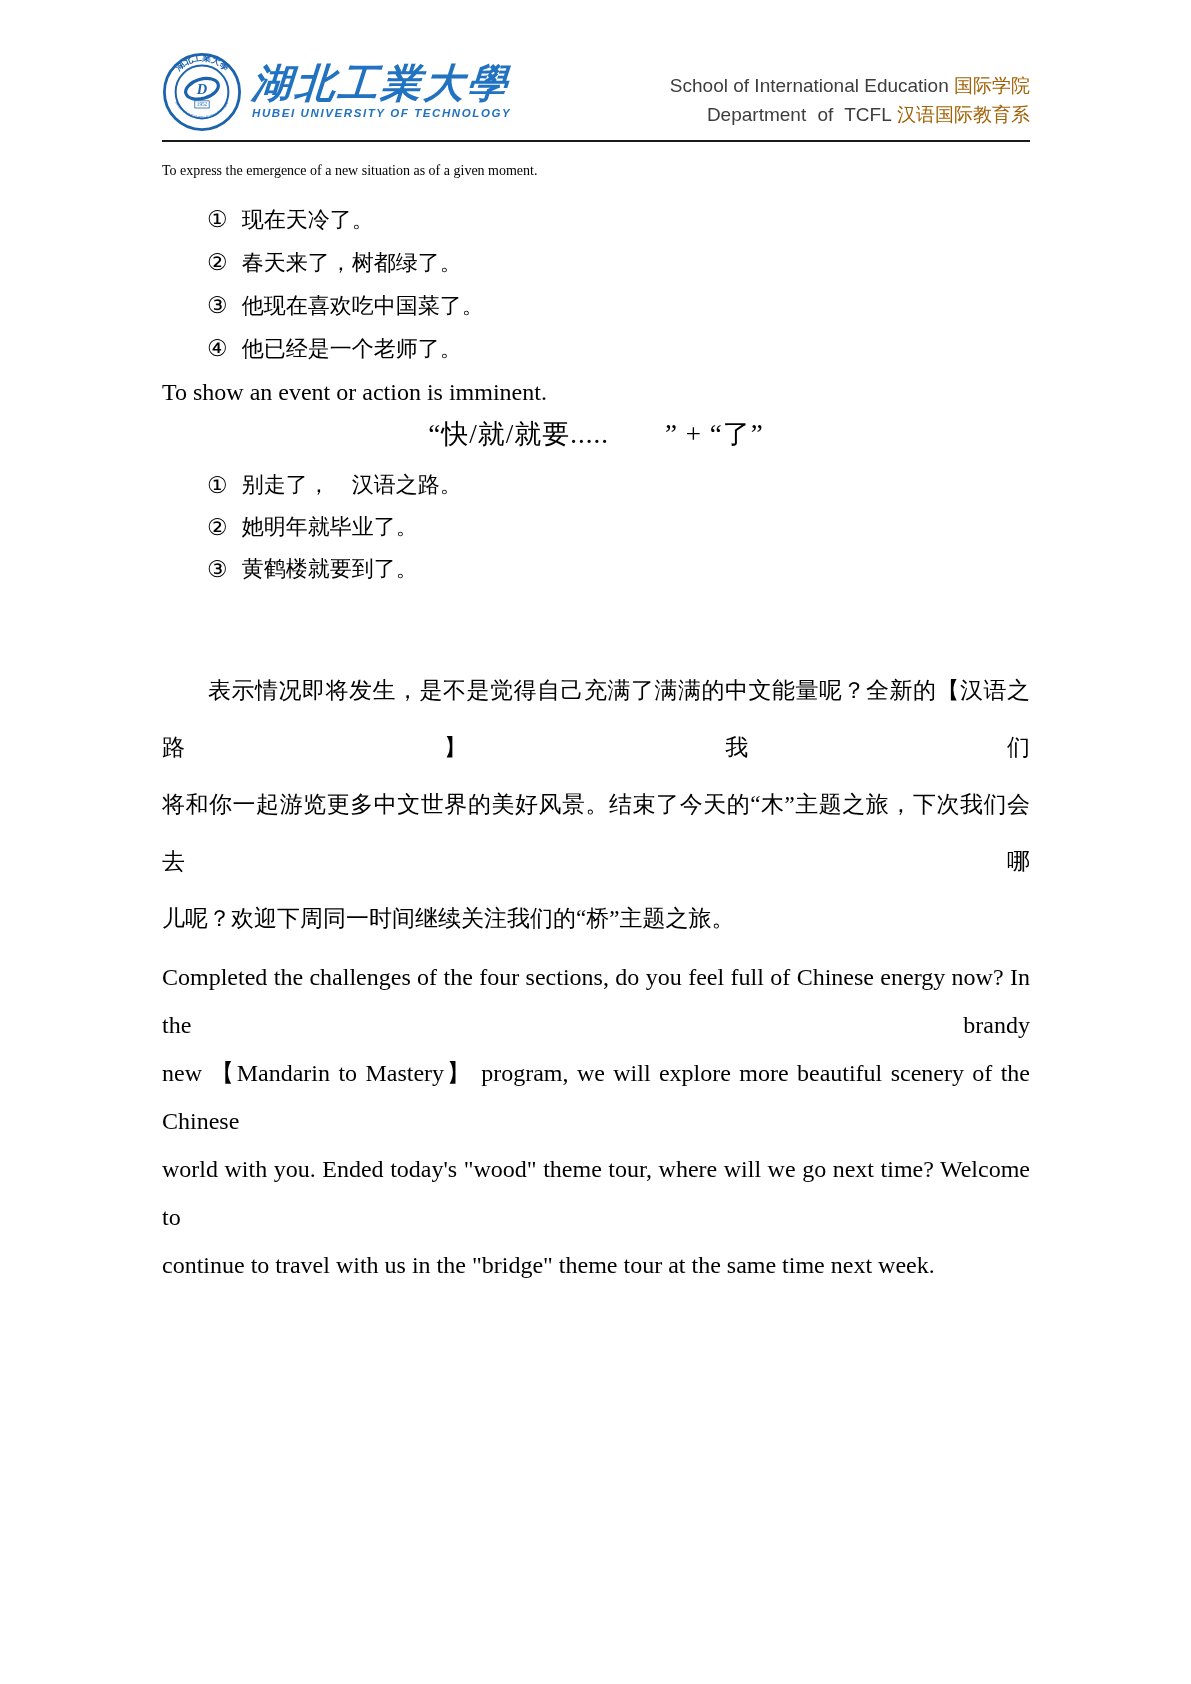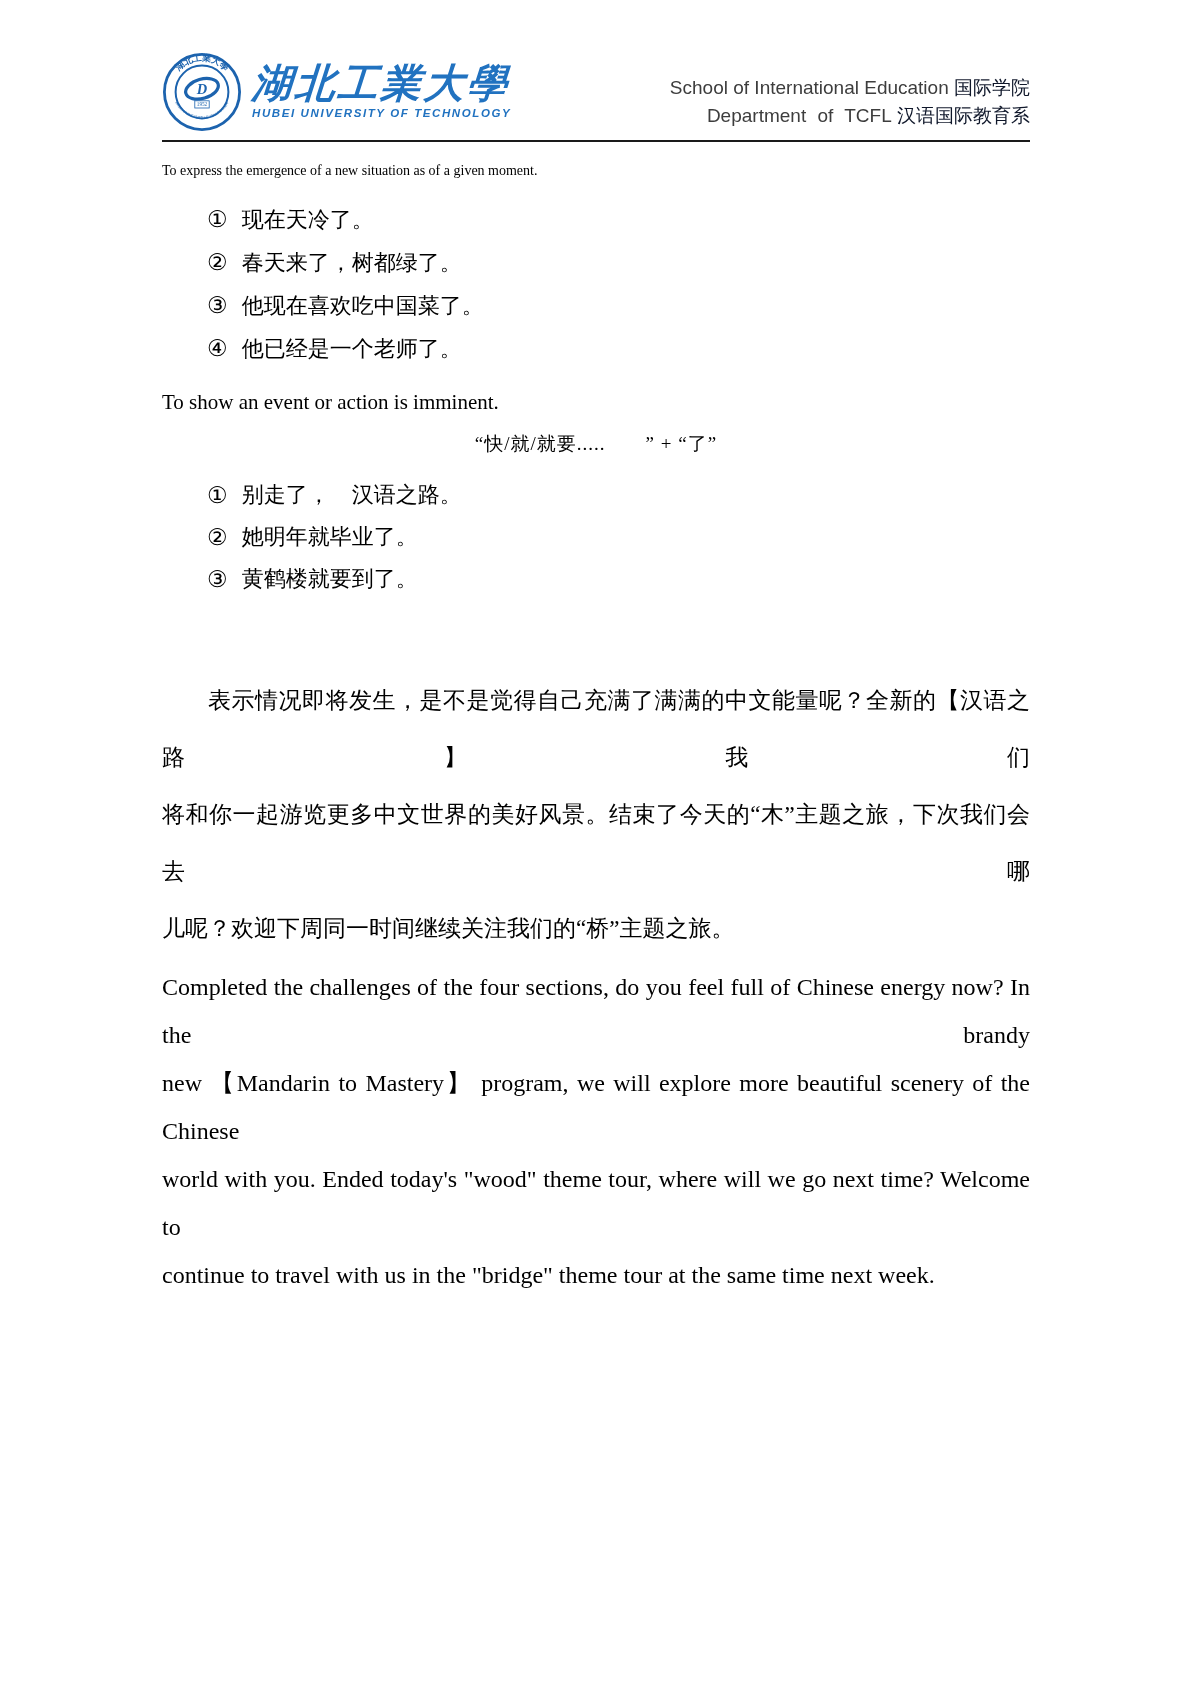--- a/index.html
+++ b/index.html
@@ -25,35 +25,35 @@
   }
   .uni-en{
     margin-top:4px;font-size:11.5px;font-weight:bold;font-style:italic;
     color:#2172c0;letter-spacing:1.6px;
     font-family:"Liberation Sans","DejaVu Sans",sans-serif;white-space:nowrap;
   }
   .header-right{
     text-align:right;font-family:"Liberation Sans","DejaVu Sans",sans-serif;
     font-size:19px;line-height:28px;color:#3d3d3d;padding-bottom:2px;white-space:nowrap;
   }
-  .header-right .cn{color:#0f172a;font-family:Liberation Serif, serif;}
+  .header-right .cn{color:#a16207;font-family:Liberation Mono, monospace;}
   .dept-en{word-spacing:6px;text-align:center;}
 
   
   .intro{margin-top:14px;font-size:14px;line-height:30px;}
   .ex-list{margin-top:12px;}
   .ex-item{
     height:43px;display:flex;align-items:center;padding-left:45px;
     font-size:22px;
   }
   .ex-item .num{margin-right:14px;font-size:23px;}
   .section-cn{margin-top:6px;font-size:22px;line-height:36px;}
-  .section-en{margin-top:16px;font-size:21px;line-height:32px;}
+  .section-en{margin-top:6px;font-size:24px;line-height:32px;}
   .formula{
-    margin-top:8px;text-align:center;font-size:19px;line-height:36px;
+    margin-top:8px;text-align:center;font-size:27px;line-height:36px;
     letter-spacing:1px;
   }
   .ex-list.second .ex-item{height:42px;}
   .closing-cn{margin-top:72px;font-size:23px;}
   .closing-cn .jline{line-height:57px;}
   .closing-en{margin-top:6px;font-size:24px;}
   .closing-en .jline{line-height:48px;}
   .jline{text-align:justify;text-align-last:justify;}
   .jline.last{text-align:left;text-align-last:left;}
   .jline.indent{text-indent:2em;}

